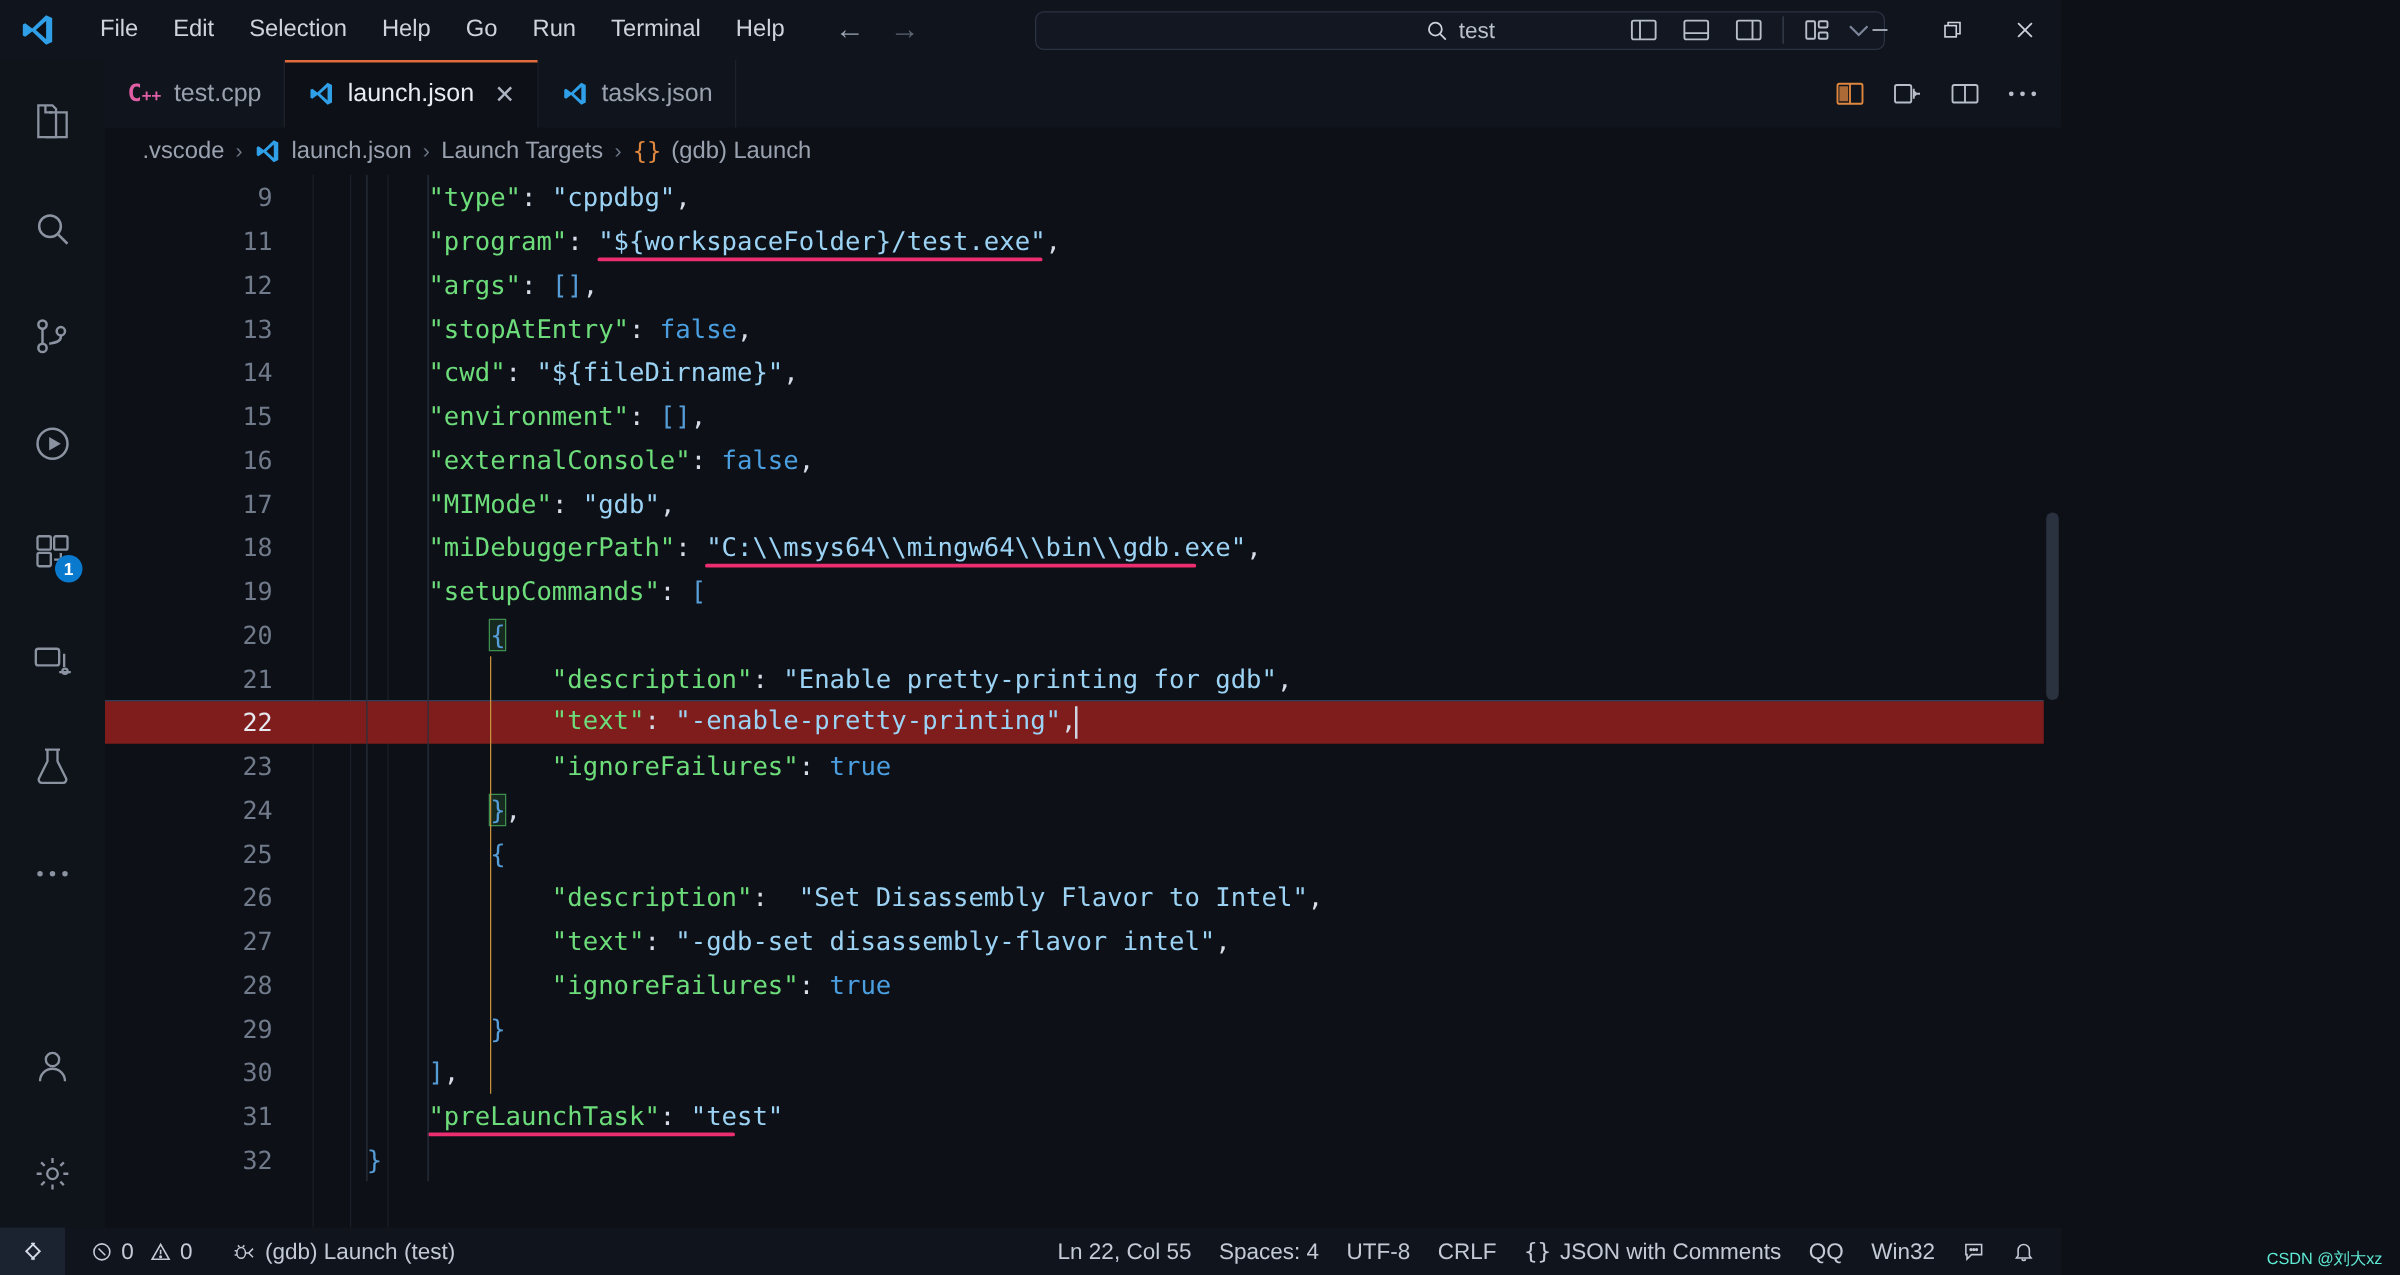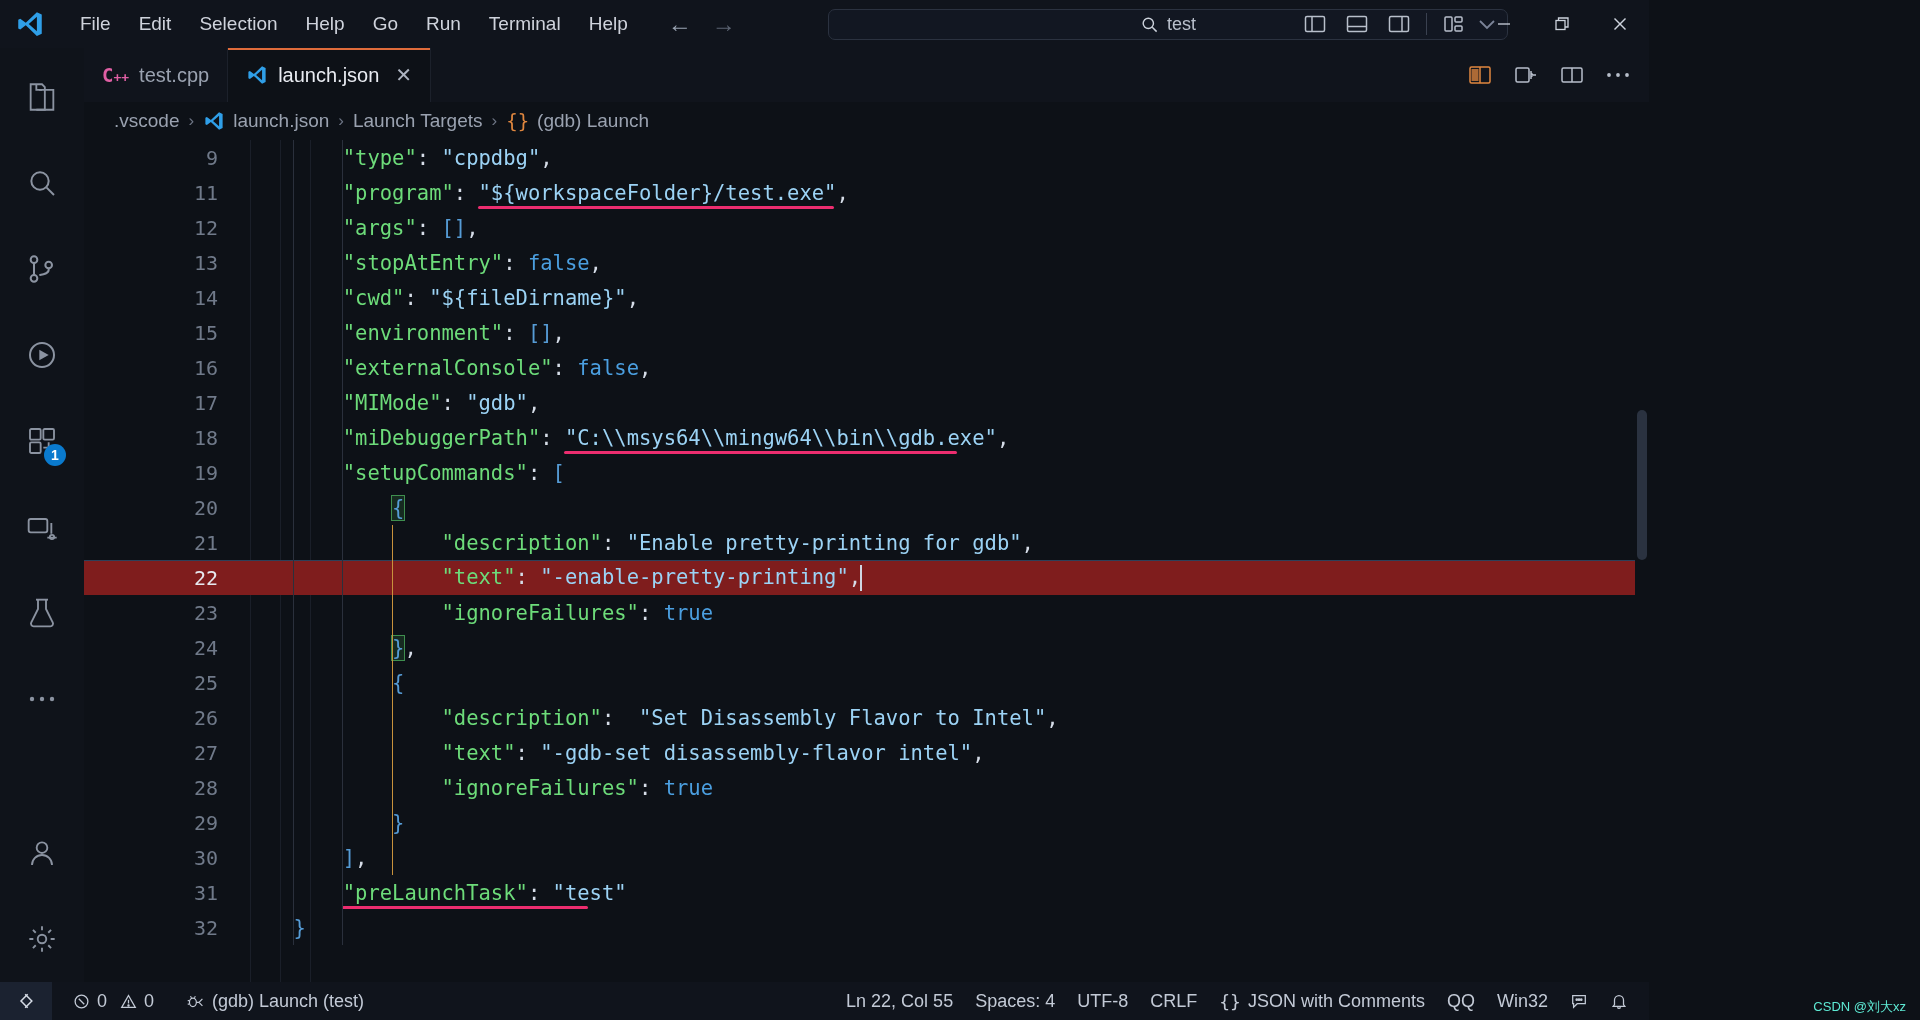--- a/index.html
+++ b/index.html
@@ -340,20 +340,29 @@
           </div>
           <div class="tab active">
             <span style="display: flex; align-items: center;">
               <svg width="22" height="22" viewBox="0 0 24 24">
                 <path d="M17.5 2.5 8.6 11 4.2 7.7 2.6 8.5v7l1.6.8 4.4-3.3 8.9 8.5 3.9-1.8V4.3l-3.9-1.8z" fill="#2f9fe8"></path>
                 <path d="M17.5 6.2v11.6L11 12l6.5-5.8z" fill="#10141c"></path>
               </svg>
             </span>
             <span>launch.json</span>
             <span class="tclose">✕</span>
+          </div>
+          <div class="tab">
+            <span style="display: flex; align-items: center;">
+              <svg width="22" height="22" viewBox="0 0 24 24">
+                <path d="M17.5 2.5 8.6 11 4.2 7.7 2.6 8.5v7l1.6.8 4.4-3.3 8.9 8.5 3.9-1.8V4.3l-3.9-1.8z" fill="#2f9fe8"></path>
+                <path d="M17.5 6.2v11.6L11 12l6.5-5.8z" fill="#10141c"></path>
+              </svg>
+            </span>
+            <span>tasks.json</span>
           </div>
           <div class="tabactions">
             <div class="tabact">
               <svg width="24" height="22" viewBox="0 0 24 22" fill="none" stroke="#e0873f" stroke-width="1.5">
                 <rect x="2" y="3" width="20" height="16" rx="1.5"></rect>
                 <line x1="12" y1="3" x2="12" y2="19"></line>
                 <rect x="3.5" y="5" width="7" height="12" fill="#e0873f" stroke="none" opacity=".75"></rect>
               </svg>
             </div>
             <div class="tabact">

